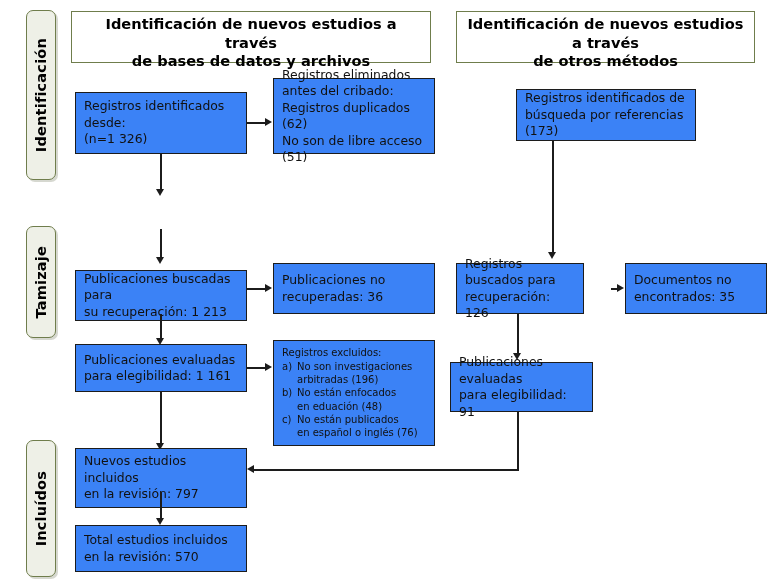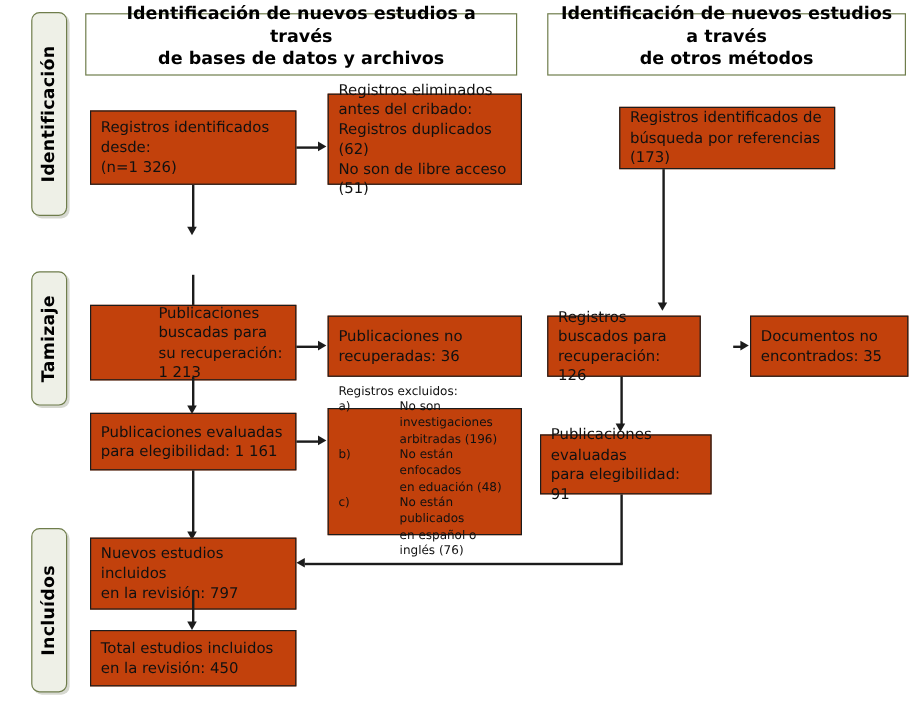--- a/index.html
+++ b/index.html
@@ -38,37 +38,37 @@
     color: #000000;
     white-space: nowrap;
   }
 
   
   .header-box {
     position: absolute;
     background: #ffffff;
     border: 1.6px solid #6f7d4c;
     display: flex;
-    align-items: flex-end;
+    align-items: flex-start;
     justify-content: center;
     text-align: center;
     box-sizing: border-box;
     padding: 3px 8px;
   }
   .header-box span {
     font-weight: bold;
     font-size: 14.6px;
     line-height: 1.28;
     color: #000000;
   }
 
   
   .node {
     position: absolute;
-    background: #c2410c;
+    background: #3b82f6;
     border: 1.7px solid #1c1c1c;
     box-sizing: border-box;
     display: flex;
     align-items: center;
   }
   .node .txt {
     font-size: 12.4px;
     line-height: 1.33;
     color: #111111;
     padding: 0 8px;
@@ -84,21 +84,21 @@
   }
   .node .listwrap .lead { display: block; }
   .node .listwrap .row {
     display: flex;
     align-items: flex-start;
   }
   .node .listwrap .mk {
     width: 15px;
     flex: 0 0 15px;
   }
-  .node .listwrap .bd { flex: 1 1 auto; white-space: pre-line; margin-left: 36px; }
+  .node .listwrap .bd { flex: 1 1 auto; white-space: pre-line; }
 
   
   .ln {
     position: absolute;
     background: #1c1c1c;
   }
   .ln.h { height: 1.6px; }
   .ln.v { width: 1.6px; }
 
   .arrow {
@@ -164,21 +164,21 @@
   <div class="ln h" style="left:247px; top:122px; width:18px;"></div>
   <div class="arrow right" style="left:265px; top:118px;"></div>
 
   <div class="ln v" style="left:160px; top:154px; height:38px;"></div>
   <div class="arrow down" style="left:156px; top:189px;"></div>
 
 
   <div class="ln v" style="left:160px; top:229px; height:31px;"></div>
   <div class="arrow down" style="left:156px; top:257px;"></div>
 
-  <div class="node" style="left:75px; top:254px; width:172px; height:63px;padding-left:48px;">
+  <div class="node" style="left:75px; top:270px; width:172px; height:51px;">
     <div class="txt">Publicaciones buscadas para
 su recuperación: 1 213</div>
   </div>
 
   <div class="node" style="left:273px; top:263px; width:162px; height:51px;">
     <div class="txt">Publicaciones no
 recuperadas: 36</div>
   </div>
 
   <div class="ln h" style="left:247px; top:288px; width:18px;"></div>
@@ -222,37 +222,37 @@
   <div class="node" style="left:75px; top:448px; width:172px; height:60px;">
     <div class="txt">Nuevos estudios incluidos
 en la revisión: 797</div>
   </div>
 
   <div class="ln v" style="left:160px; top:492px; height:29px;"></div>
   <div class="arrow down" style="left:156px; top:518px;"></div>
 
   <div class="node" style="left:75px; top:525px; width:172px; height:47px;">
     <div class="txt">Total estudios incluidos
-en la revisión: 450</div>
+en la revisión: 570</div>
   </div>
 
   <div class="node" style="left:516px; top:89px; width:180px; height:52px;">
     <div class="txt">Registros identificados de
 búsqueda por referencias (173)</div>
   </div>
 
   <div class="ln v" style="left:552px; top:141px; height:114px;"></div>
   <div class="arrow down" style="left:548px; top:252px;"></div>
 
   <div class="node" style="left:456px; top:263px; width:128px; height:51px;">
     <div class="txt">Registros buscados para
 recuperación: 126</div>
   </div>
 
-  <div class="node" style="left:625px; top:263px; width:132px; height:51px;">
+  <div class="node" style="left:625px; top:263px; width:142px; height:51px;">
     <div class="txt">Documentos no
 encontrados: 35</div>
   </div>
 
   <div class="ln h" style="left:611px; top:288px; width:8px;"></div>
   <div class="arrow right" style="left:617px; top:284px;"></div>
 
   <div class="ln v" style="left:517px; top:314px; height:42px;"></div>
   <div class="arrow down" style="left:513px; top:353px;"></div>
 

